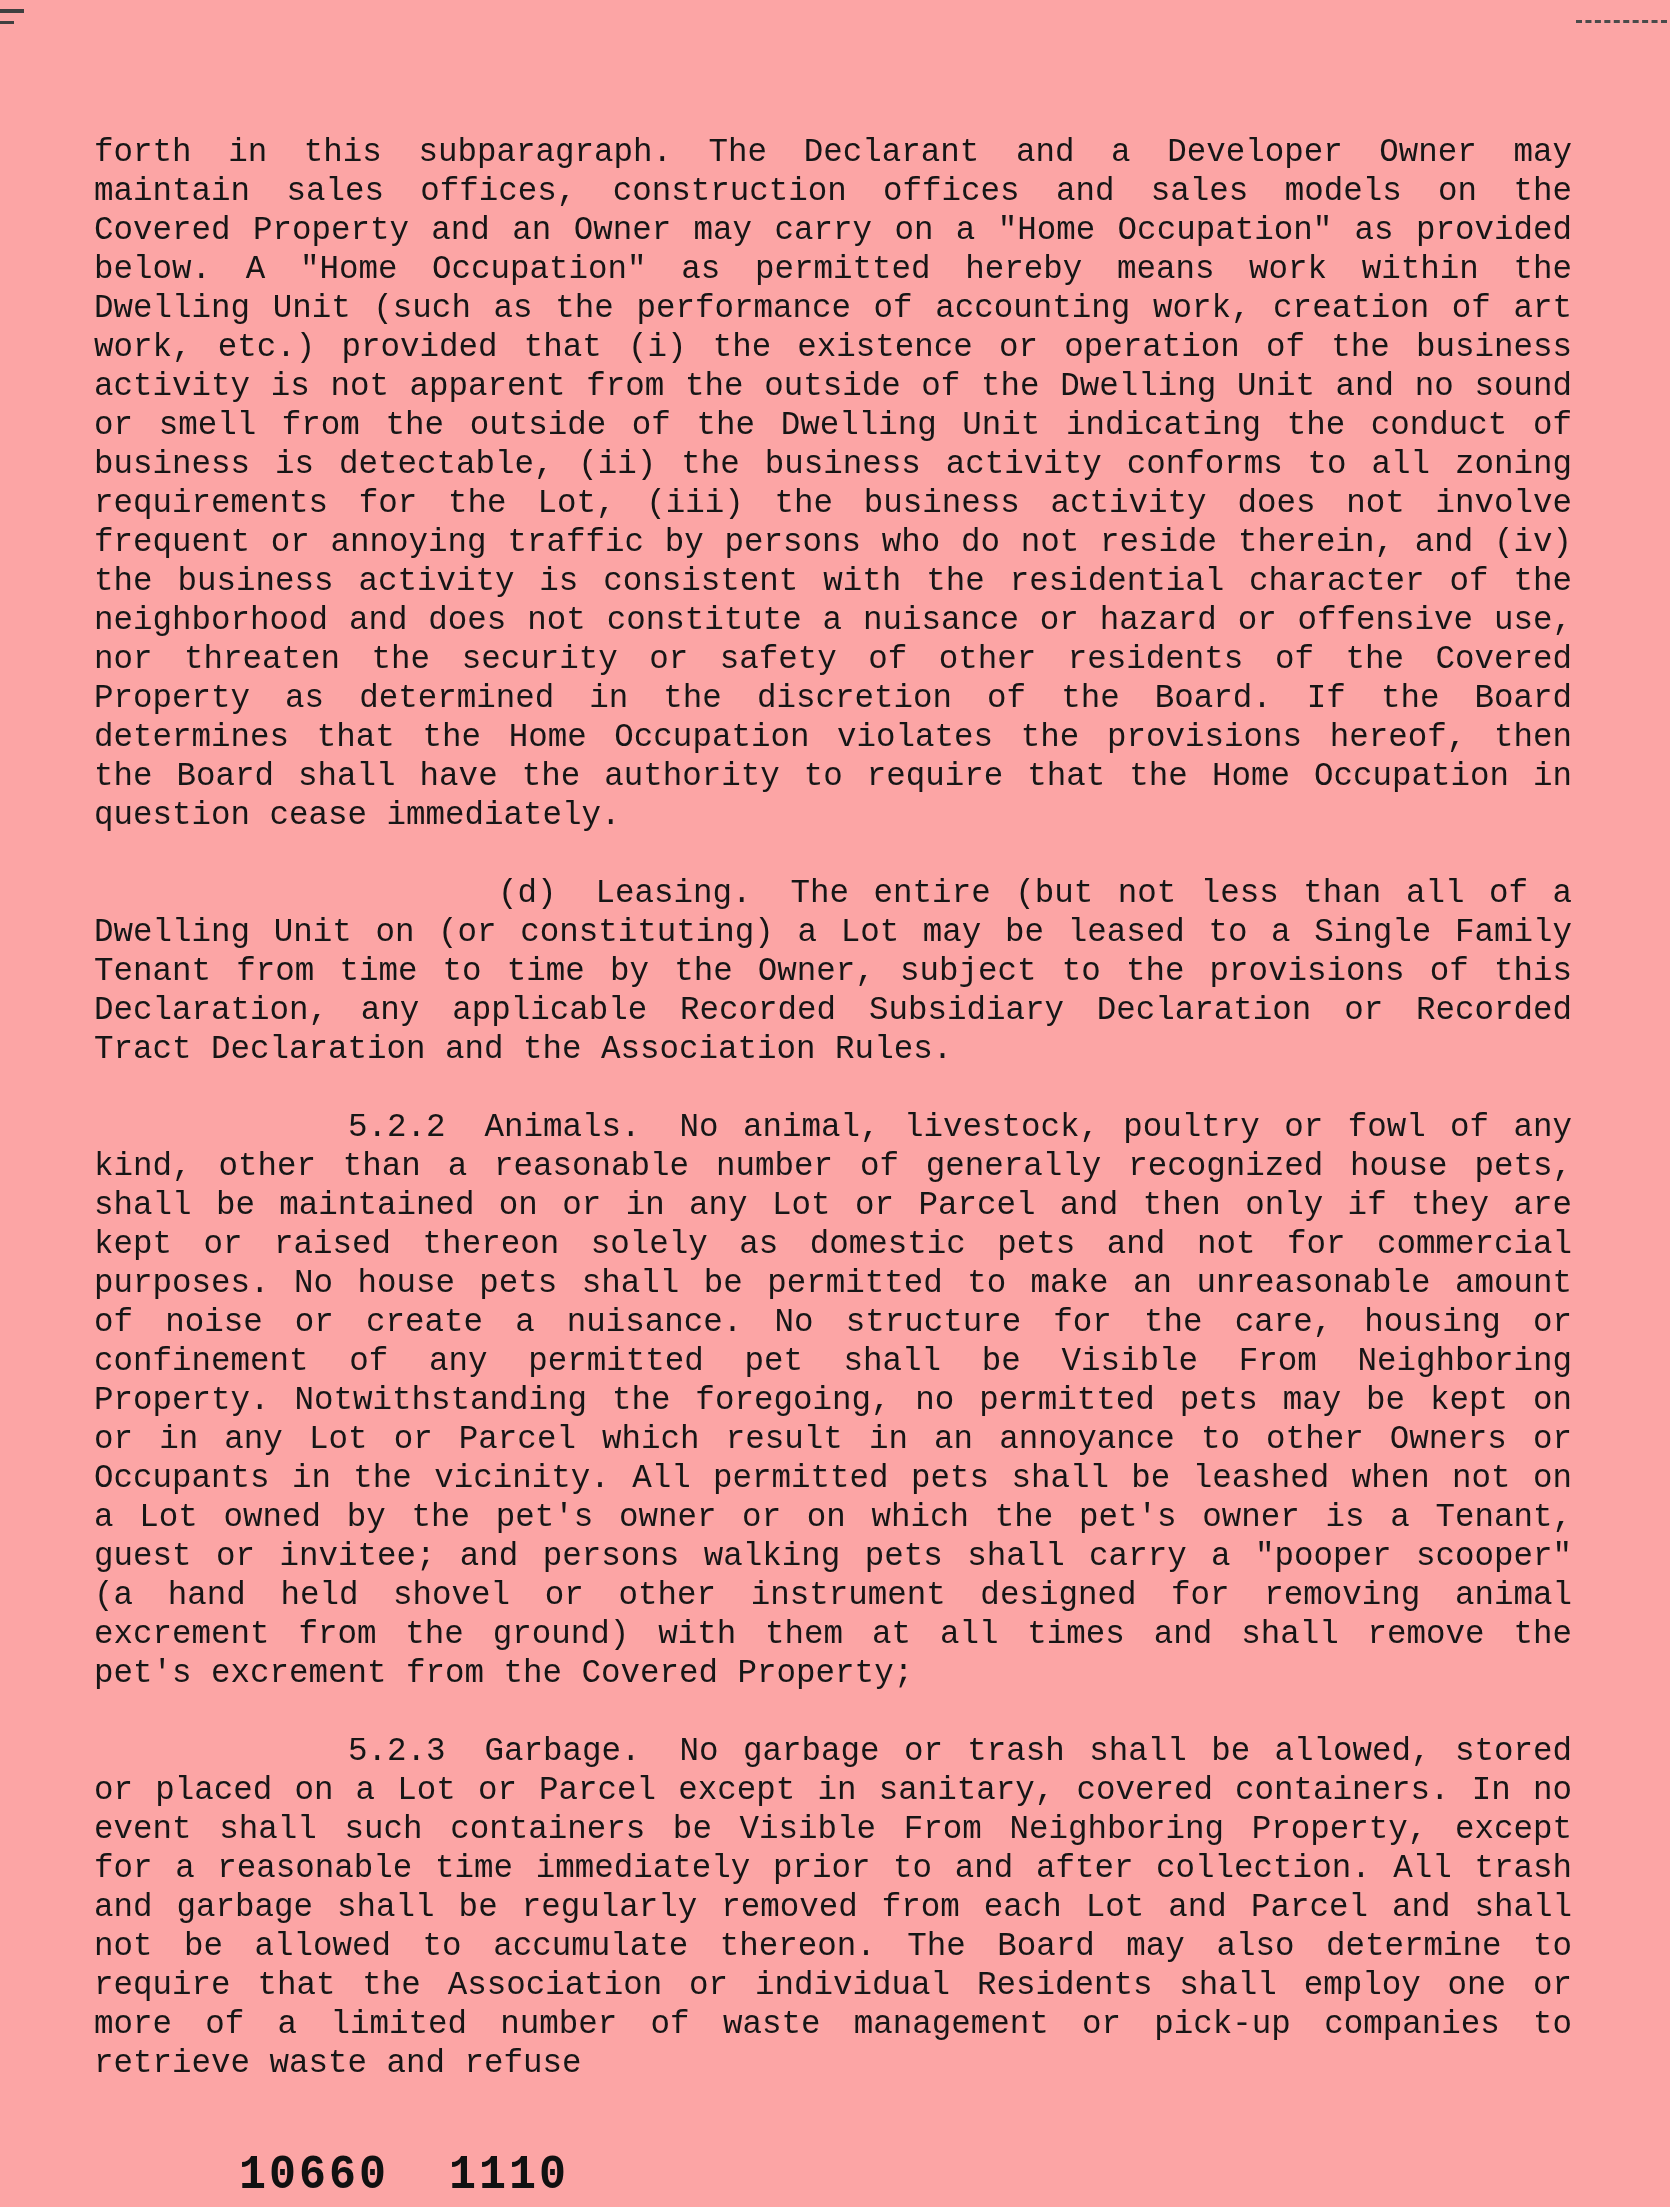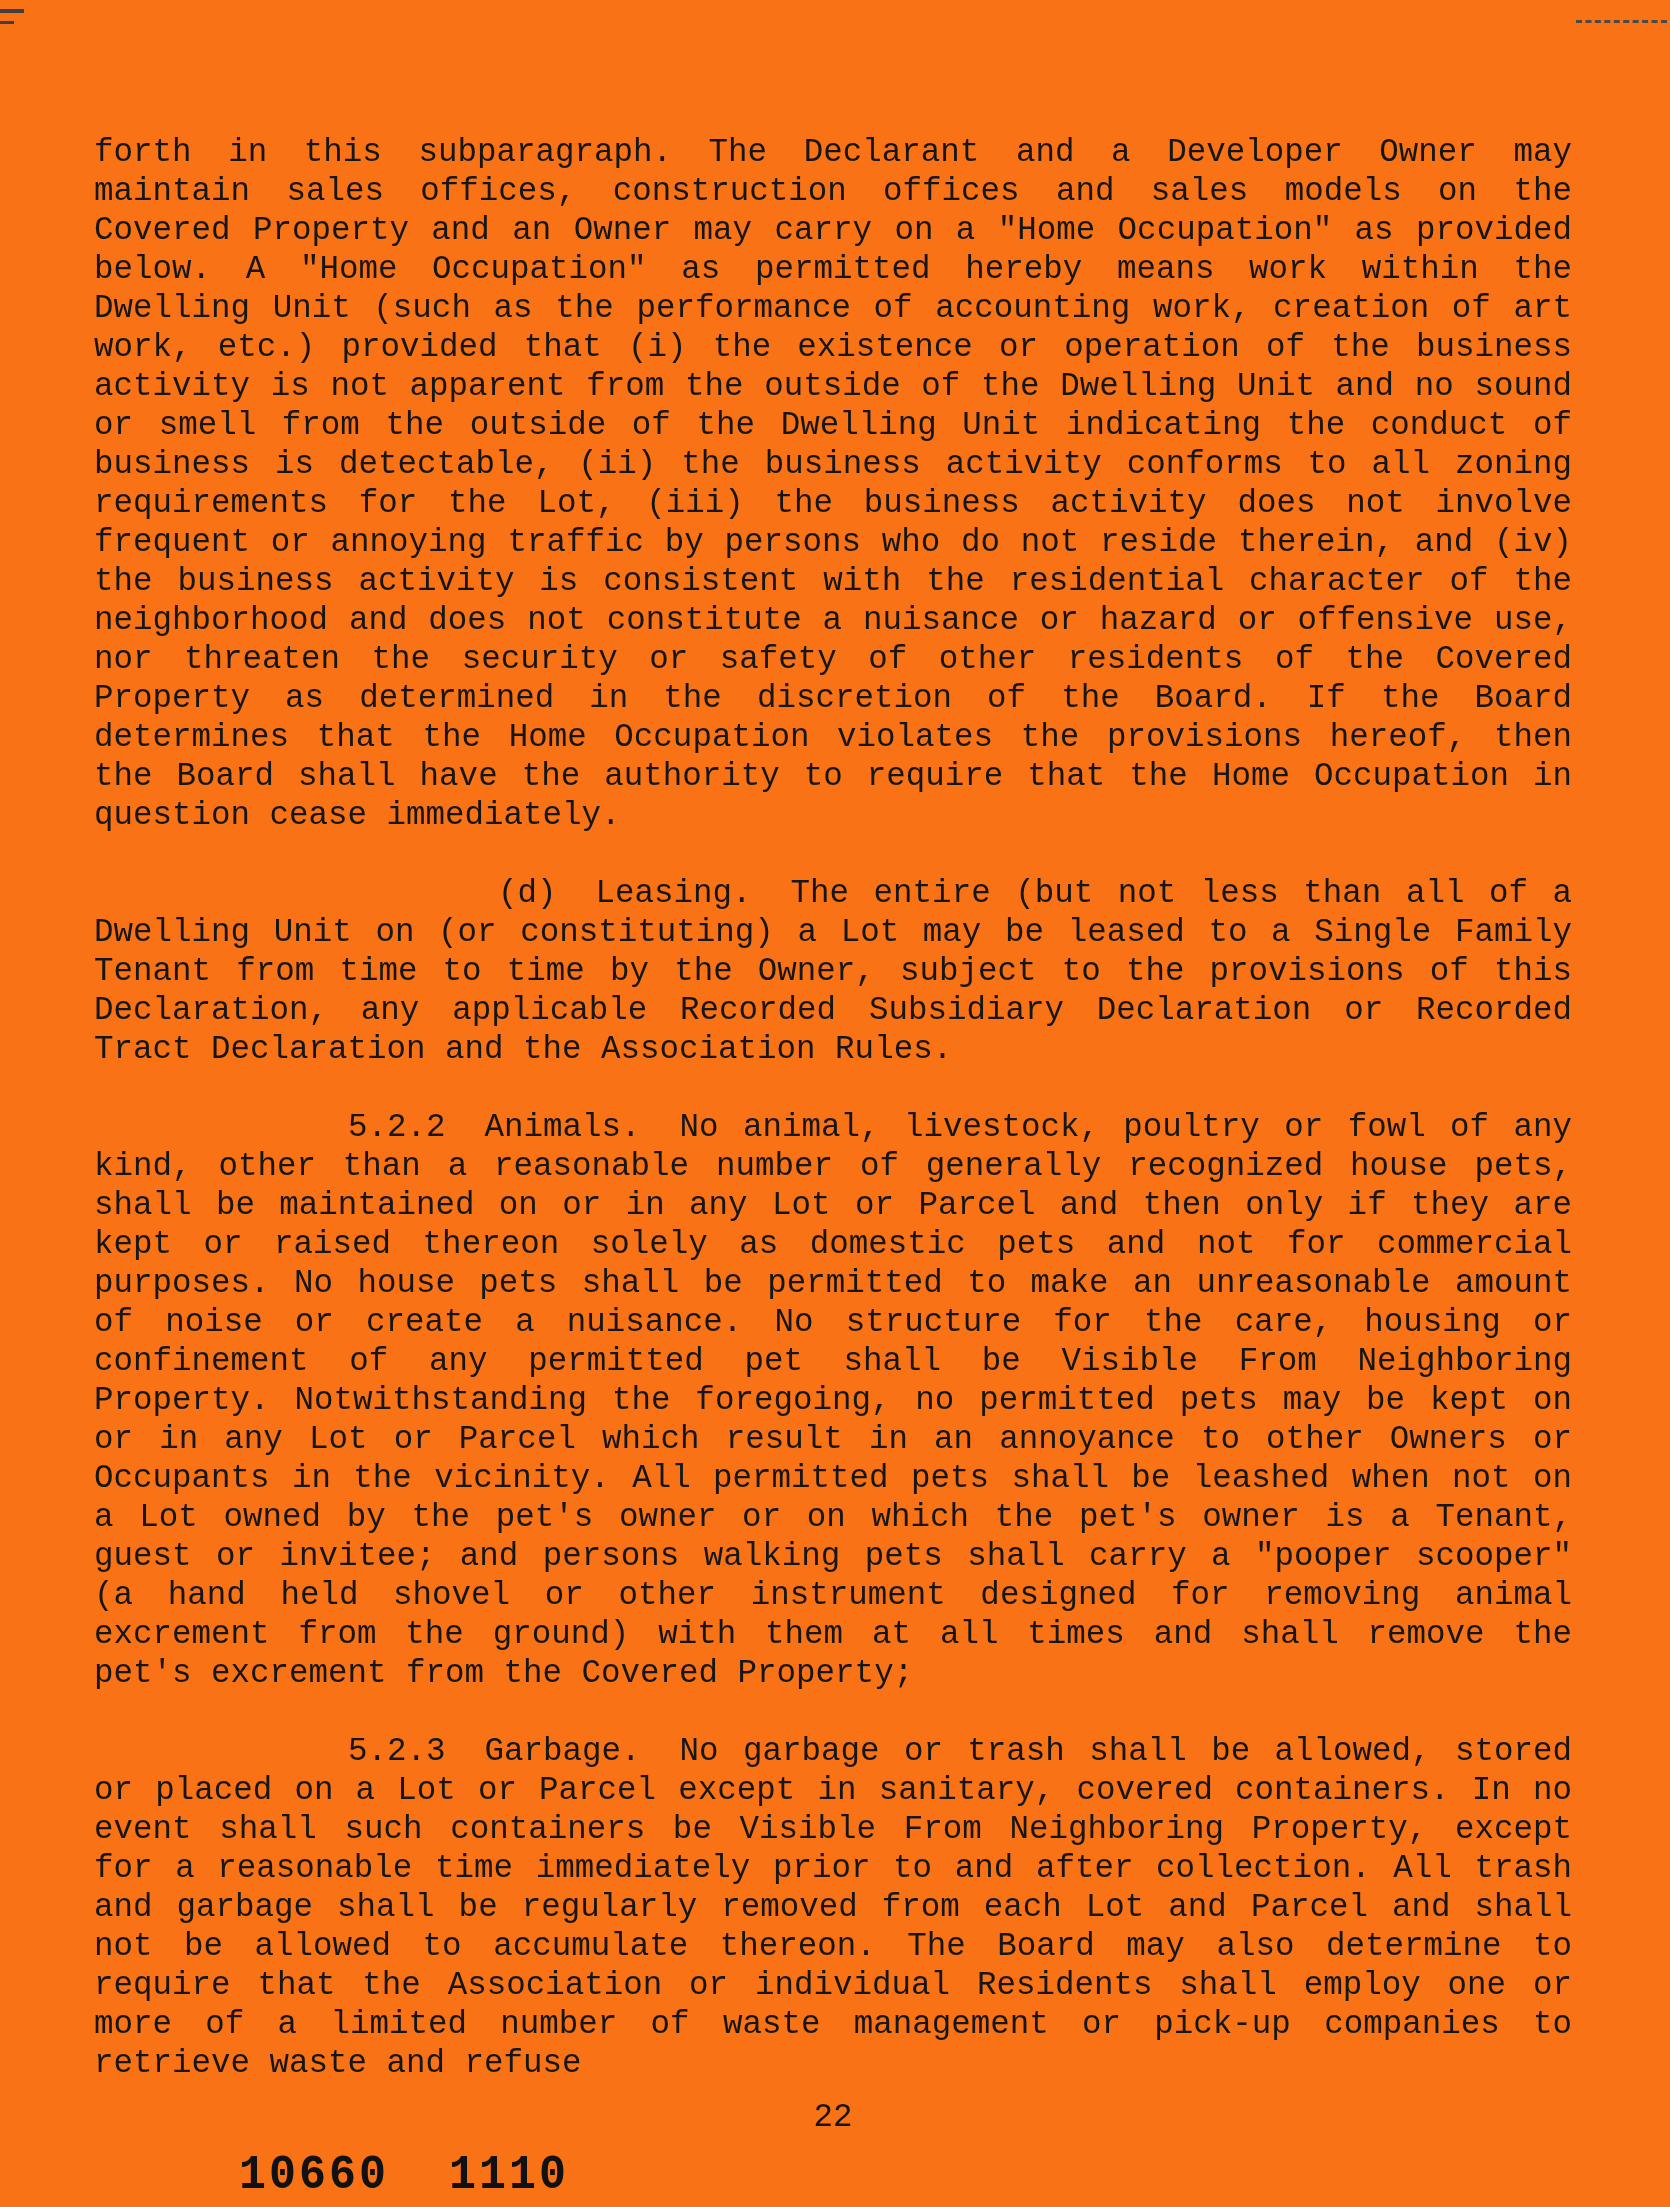--- a/index.html
+++ b/index.html
@@ -4,21 +4,21 @@
 <style>
   html, body {
     margin: 0;
     padding: 0;
     background: #ffffff;
   }
   .page {
     position: relative;
     width: 1671px;
     height: 2208px;
-    background: #f97316;
+    background: #fca5a5;
     overflow: hidden;
     font-family: "Liberation Mono", "DejaVu Sans Mono", monospace;
     color: #161616;
   }
   .text-block {
     position: absolute;
     left: 94px;
     right: 99px;
     top: 133px;
     font-size: 32.5px;
@@ -98,18 +98,17 @@
     <p class="para"><span>forth in this subparagraph.  The Declarant and a Developer Owner may maintain sales offices, construction offices and sales models on the Covered Property and an Owner may carry on a "Home Occupation" as provided below.  A "Home Occupation" as permitted hereby means work within the Dwelling Unit (such as the performance of accounting work, creation of art work, etc.) provided that (i) the existence or operation of the business activity is not apparent from the outside of the Dwelling Unit and no sound or smell from the outside of the Dwelling Unit indicating the conduct of business is detectable, (ii) the business activity conforms to all zoning requirements for the Lot, (iii) the business activity does not involve frequent or annoying traffic by persons who do not reside therein, and (iv) the business activity is consistent with the residential character of the neighborhood and does not constitute a nuisance or hazard or offensive use, nor threaten the security or safety of other residents of the Covered Property as determined in the discretion of the Board.  If the Board determines that the Home Occupation violates the provisions hereof, then the Board shall have the authority to require that the Home Occupation in question cease immediately.</span></p>
 
     <p class="para indent-letter"><span class="sec-label">(d)</span><span class="sec-heading">Leasing</span><span class="sec-period">.</span><span>The entire (but not less than all of a Dwelling Unit on (or constituting) a Lot may be leased to a Single Family Tenant from time to time by the Owner, subject to the provisions of this Declaration, any applicable Recorded Subsidiary Declaration or Recorded Tract Declaration and the Association Rules.</span></p>
 
     <p class="para indent-section"><span class="sec-label">5.2.2</span><span class="sec-heading">Animals</span><span class="sec-period">.</span><span>No animal, livestock, poultry or fowl of any kind, other than a reasonable number of generally recognized house pets, shall be maintained on or in any Lot or Parcel and then only if they are kept or raised thereon solely as domestic pets and not for commercial purposes.  No house pets shall be permitted to make an unreasonable amount of noise or create a nuisance.  No structure for the care, housing or confinement of any permitted pet shall be Visible From Neighboring Property.  Notwithstanding the foregoing, no permitted pets may be kept on or in any Lot or Parcel which result in an annoyance to other Owners or Occupants in the vicinity.  All permitted pets shall be leashed when not on a Lot owned by the pet's owner or on which the pet's owner is a Tenant, guest or invitee; and persons walking pets shall carry a "pooper scooper" (a hand held shovel or other instrument designed for removing animal excrement from the ground) with them at all times and shall remove the pet's excrement from the Covered Property;</span></p>
 
     <p class="para indent-section"><span class="sec-label">5.2.3</span><span class="sec-heading">Garbage</span><span class="sec-period">.</span><span>No garbage or trash shall be allowed, stored or placed on a Lot or Parcel except in sanitary, covered containers.  In no event shall such containers be Visible From Neighboring Property, except for a reasonable time immediately prior to and after collection.  All trash and garbage shall be regularly removed from each Lot and Parcel and shall not be allowed to accumulate thereon.  The Board may also determine to require that the Association or individual Residents shall employ one or more of a limited number of waste management or pick-up companies to retrieve waste and refuse</span></p>
 
   </div>
 
-  <div class="page-number">22</div>
 
   <div class="doc-stamp">10660  1110</div>
 
 </div>
 
 
 </body></html>

